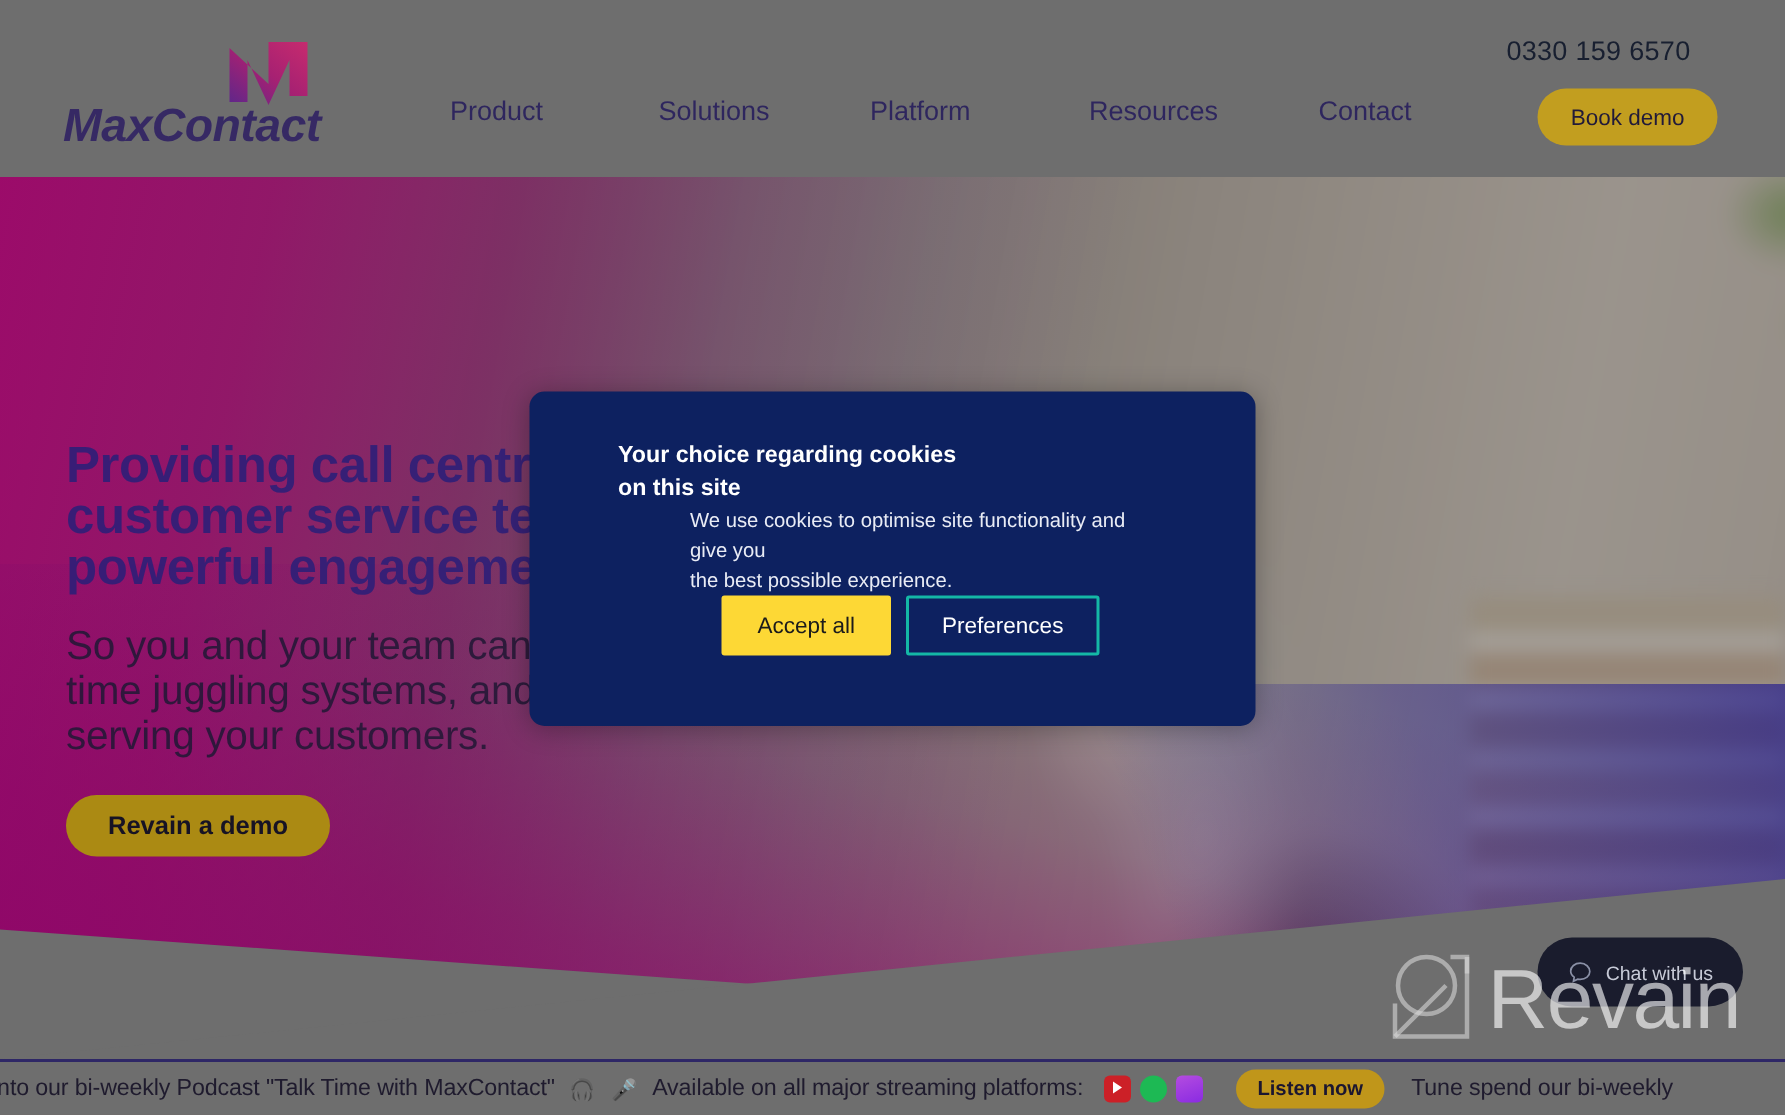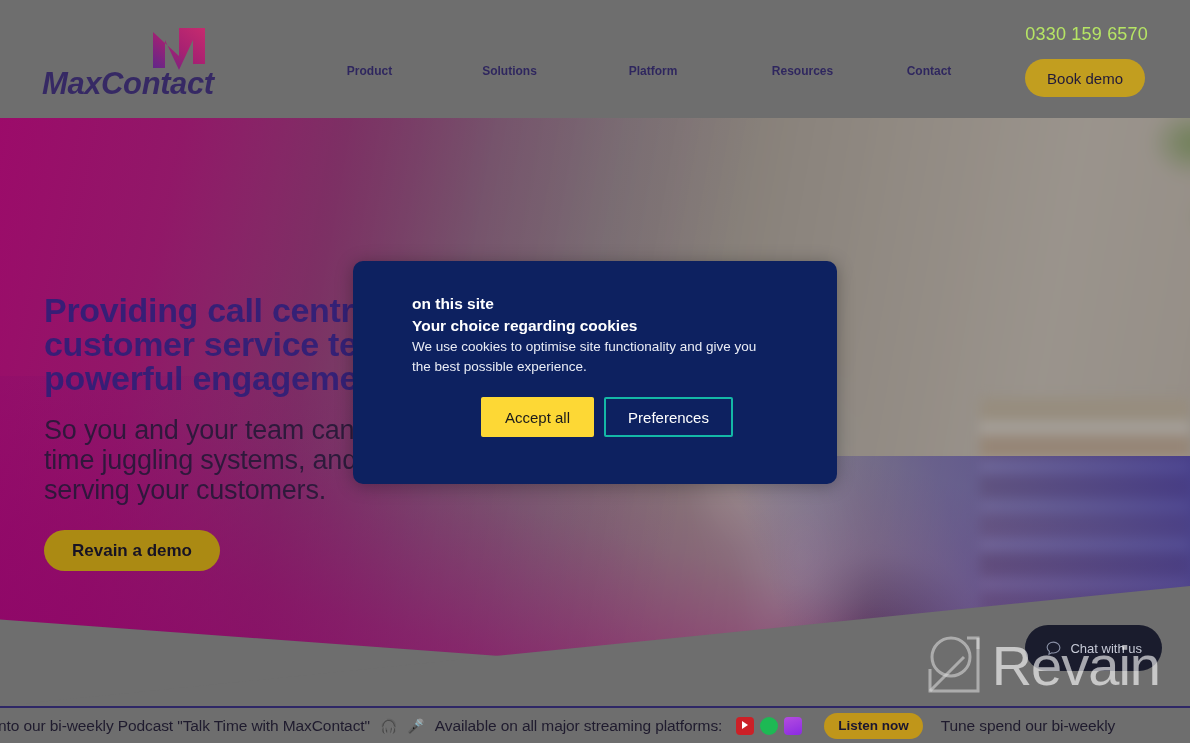--- a/index.html
+++ b/index.html
@@ -32,35 +32,34 @@
     letter-spacing: -0.4px;
     color: #2a1b63;
     opacity: .82;
     font-family: "Liberation Sans", sans-serif;
   }
   .nav {
     position: absolute; left: 300px; top: 64px;
     display: flex; align-items: center; gap: 0px;
   }
   .nav-item {
-    font-size: 12px; font-weight: bold;
+    font-size: 18px; font-weight: normal;
     color: #241a5c; opacity: .85;
     cursor: pointer;
     white-space: nowrap;
-    text-align: center;
   }
   .n1 { width: 139px; }
   .n2 { width: 141px; }
   .n3 { width: 146px; }
   .n4 { width: 153px; }
   .n5 { width: 100px; }
 
   .phone {
-    position: absolute; right: 42px; top: 24px;
-    font-size: 18px; color: #bef264;
+    position: absolute; right: 63px; top: 24px;
+    font-size: 18px; color: #0f172a;
     opacity: .9;
     letter-spacing: .2px;
     white-space: nowrap;
   }
   .book-demo {
     position: absolute; right: 45px; top: 59px;
     height: 38px; padding: 0 22px;
     border-radius: 19px;
     background: #c9a21a;
     color: #1c1436;
@@ -210,21 +209,21 @@
     line-height: 22px;
     color: #ffffff;
   }
   .cookie-title span { display: block; }
   .cookie-body {
     position: absolute; left: 59px; top: 76px;
     width: 360px;
     font-size: 13.5px; line-height: 20px;
     color: #e9ecf5;
   }
-  .cookie-body span { display: block; }
+  .cookie-body span { display: block; margin-left: 48px; }
   .cookie-btns {
     position: absolute; left: 128px; top: 136px;
     display: flex; gap: 10px;
   }
   .btn-accept {
     height: 40px; padding: 0 24px;
     background: #fdd835;
     color: #1b1b1b;
     border: none; border-radius: 2px;
     font-size: 15px;
@@ -367,22 +366,22 @@
       <div class="nav-item n4">Resources</div>
       <div class="nav-item n5">Contact</div>
     </nav>
 
     <a class="phone">0330 159 6570</a>
     <button class="book-demo">Book demo</button>
   </div>
 
   <div class="cookie">
     <div class="cookie-title">
+      <span>Your choice regarding cookies</span>
       <span>on this site</span>
-      <span>Your choice regarding cookies</span>
     </div>
     <div class="cookie-body">
       <span>We use cookies to optimise site functionality and give you</span>
       <span>the best possible experience.</span>
     </div>
     <div class="cookie-btns">
       <button class="btn-accept">Accept all</button>
       <button class="btn-pref">Preferences</button>
     </div>
   </div>

